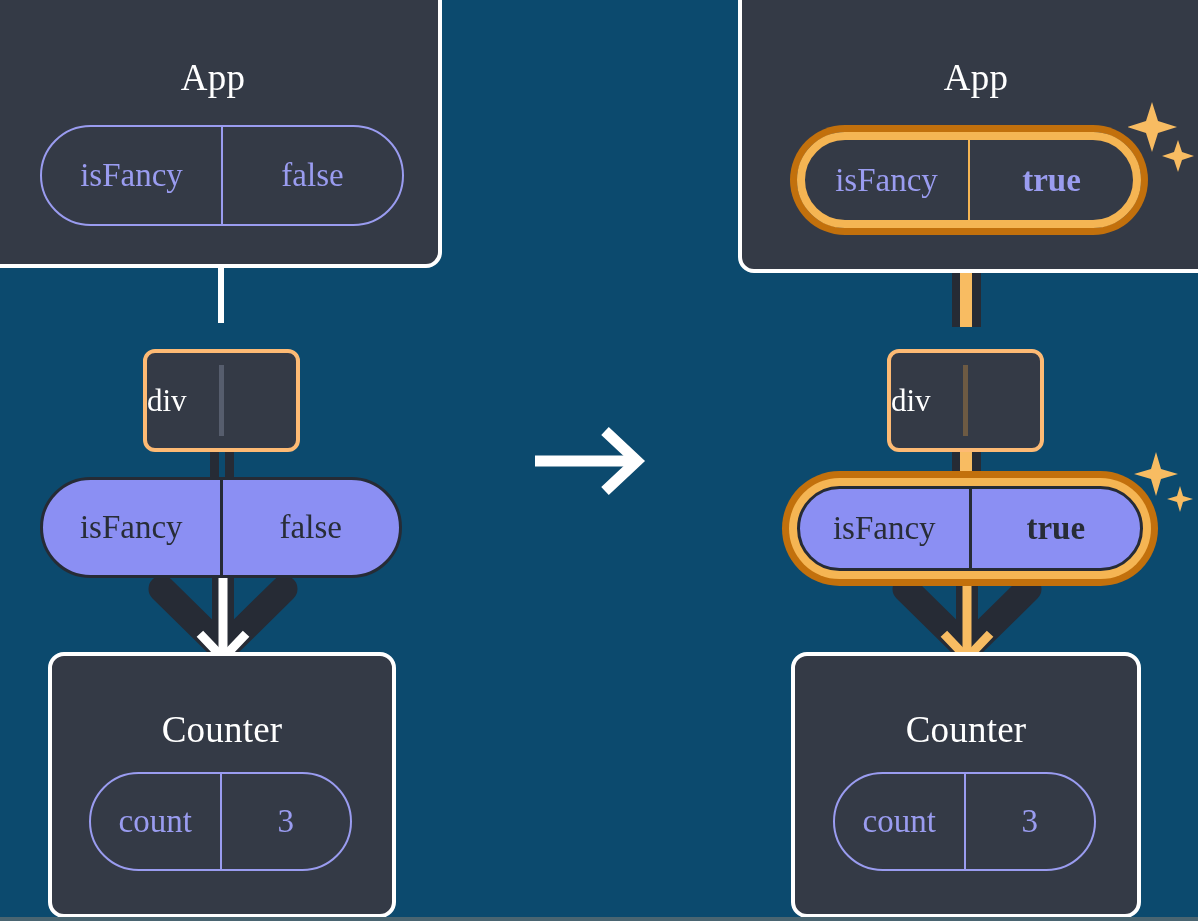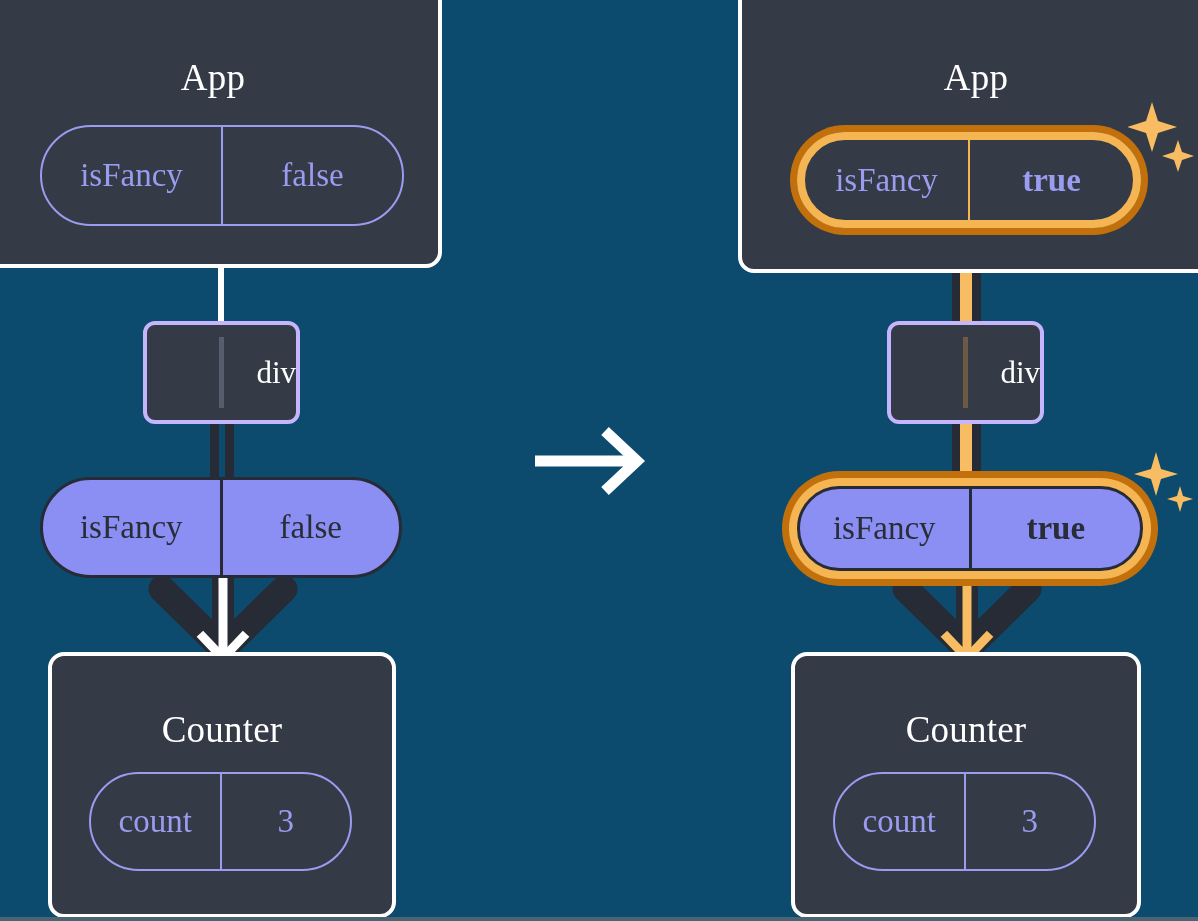--- a/index.html
+++ b/index.html
@@ -33,29 +33,30 @@
     color: #ffffff;
     font-size: 37px;
     font-weight: 400;
     letter-spacing: 0.2px;
   }
 
   
   .host-box {
     position: absolute;
     background: #343a46;
-    border: 4px solid #c4b5fd;
+    border: 4px solid #fdba74;
     border-radius: 12px;
     box-sizing: border-box;
     z-index: 6;
     display: flex;
     align-items: center;
-    justify-content: flex-end;
+    justify-content: flex-start;
     color: #ffffff;
     font-size: 31px;
+    margin-top: 28px;
   }
   .host-box .host-label {
     position: relative;
     z-index: 2;
   }
   
   .host-thru {
     position: absolute;
     top: 12px;
     bottom: 12px;

